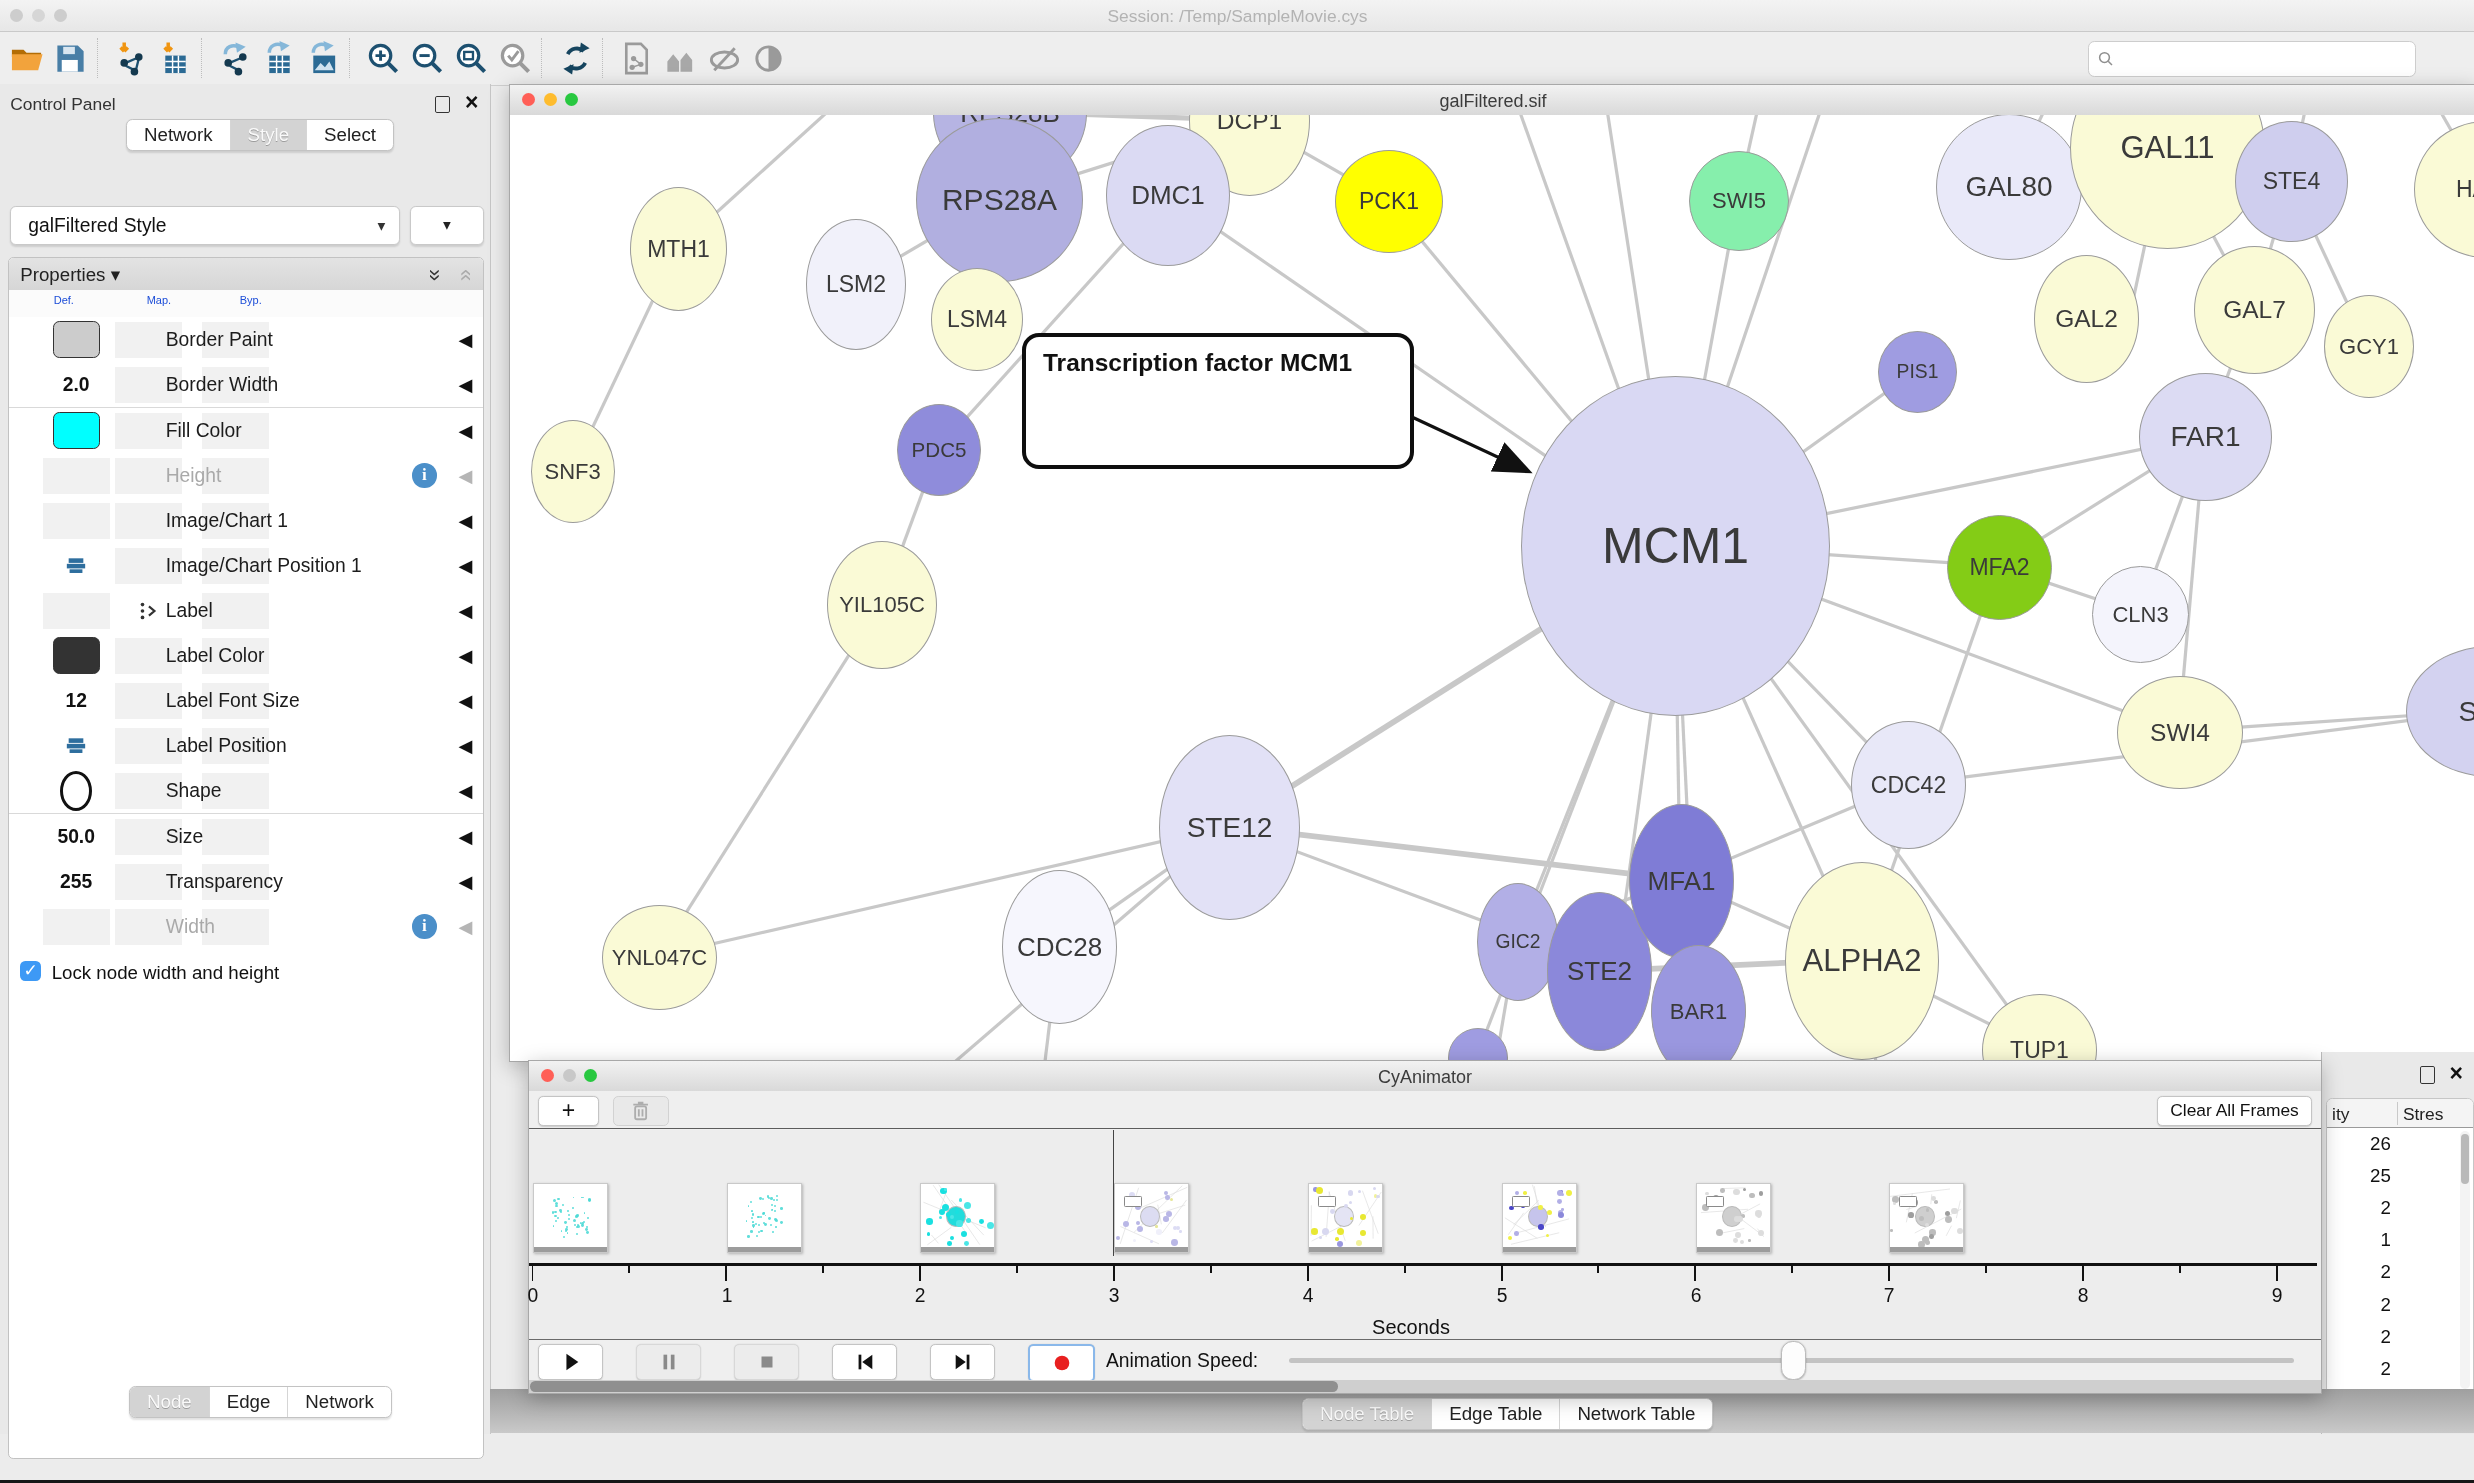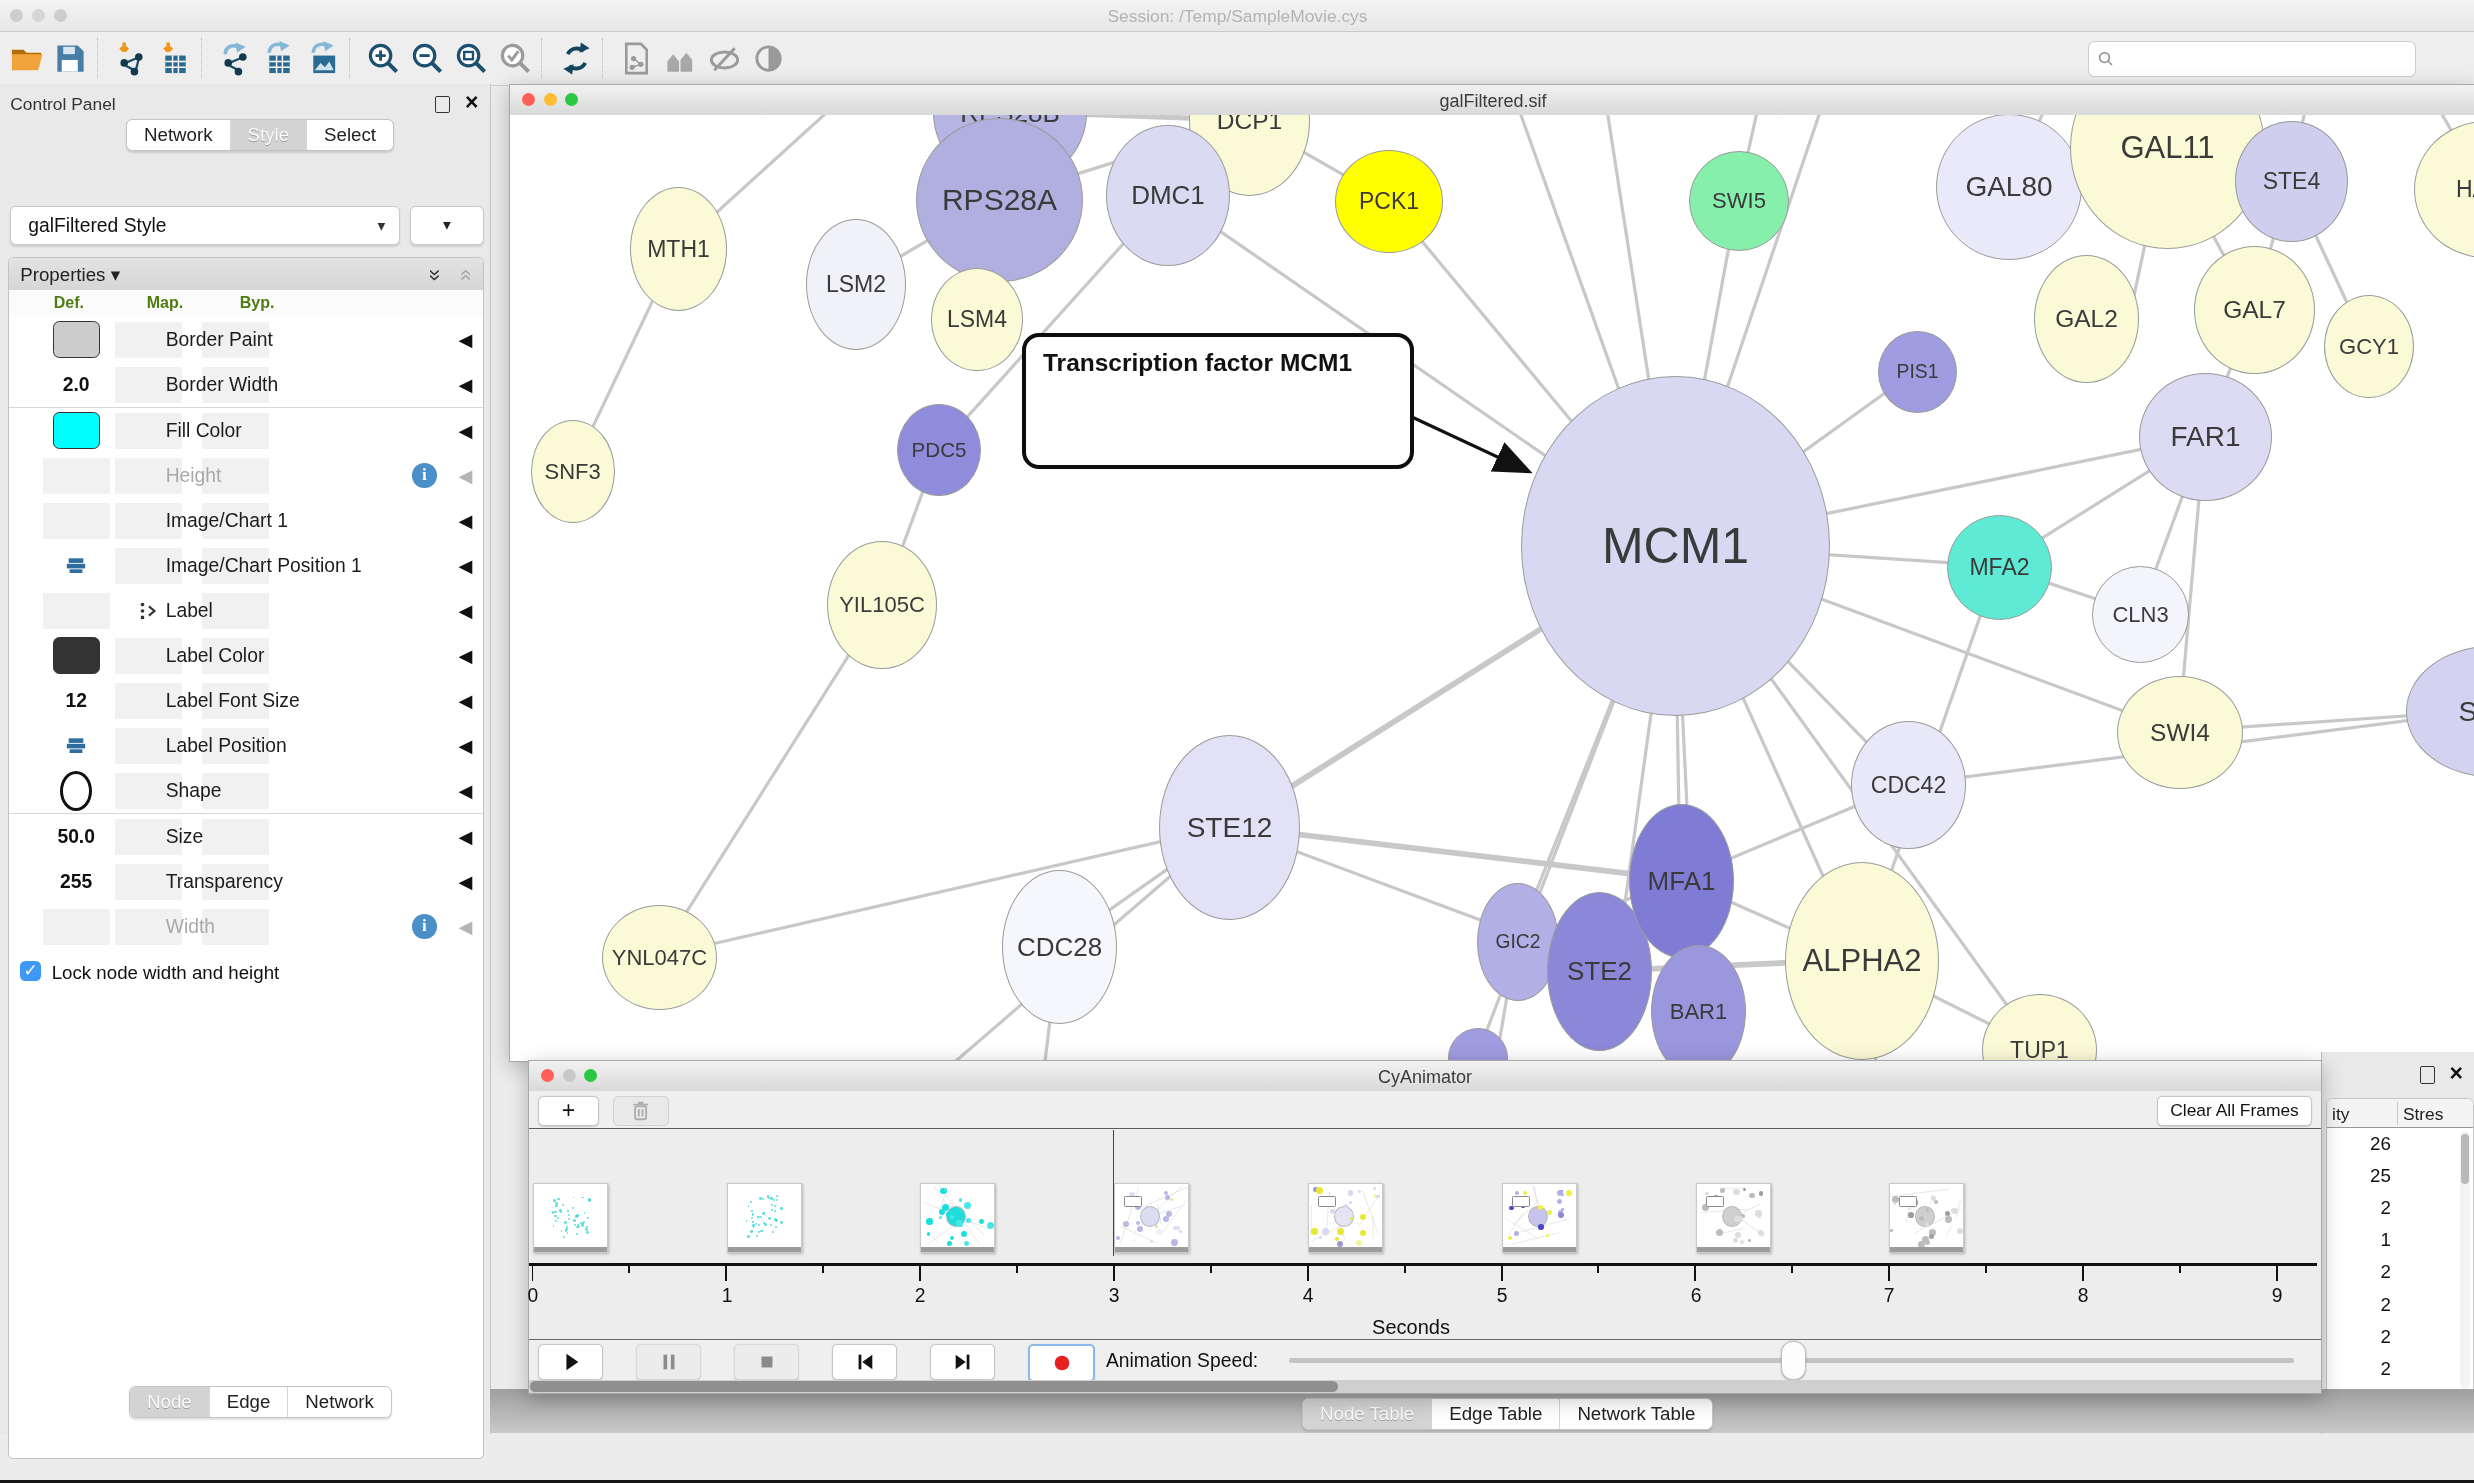--- a/index.html
+++ b/index.html
@@ -27,21 +27,21 @@
   .style-combo{position:absolute;left:10.3px;top:122px;width:388px;height:37px;background:#fff;border:0.6px solid #c9c9c9;border-radius:5.8px;box-shadow:0 1.3px 1.9px rgba(0,0,0,.12);}
   .style-combo .val{position:absolute;left:17px;top:7.7px;font-size:19.3px;color:#111;}
   .style-combo .car{position:absolute;right:14px;top:10.3px;font-size:15.5px;color:#333;}
   .style-menu-btn{position:absolute;left:410px;top:122px;width:72px;height:37px;background:#fff;border:0.6px solid #c9c9c9;border-radius:5.8px;box-shadow:0 1.3px 1.9px rgba(0,0,0,.12);text-align:center;font-size:15.5px;color:#222;line-height:36px;}
   .props{position:absolute;left:7.7px;top:173px;width:474px;height:1200px;background:#fff;border:0.6px solid #c2c2c2;border-radius:5.2px;overflow:hidden;}
   .props-head{position:absolute;left:0;top:0;width:100%;height:32px;background:linear-gradient(#e3e3e3,#d6d6d6);border-bottom:0.6px solid #c2c2c2;}
   .props-head .ph-label{position:absolute;left:11.6px;top:5.8px;font-size:18.7px;color:#222;}
   .props-head .chev{position:absolute;top:3.9px;font-size:22px;color:#333;transform:rotate(90deg);}
   .props-head .chev.up{transform:rotate(-90deg);color:#aaa;}
   .cols{position:absolute;left:0;top:32px;width:100%;height:27px;background:#fbfbfb;border-bottom:1.3px solid #8a8a8a;}
-  .cols span{position:absolute;top:3.9px;font-size:16px;font-weight:bold;color:#4d7c0f;}
+  .cols span{position:absolute;top:3.9px;font-size:11px;font-weight:normal;color:#1d4ed8;}
   .prow{position:absolute;left:0;width:100%;height:45px;border-bottom:0.6px solid #d9d9d9;background:#fff;}
   .pcell{position:absolute;top:4.5px;width:67px;height:36px;background:#f1f1f1;display:flex;align-items:center;justify-content:center;}
   .pcell.white{background:#fff;}
   .plabel{position:absolute;left:157px;top:11.6px;font-size:19.3px;color:#1c1c1c;}
   .plabel.dis{color:#a9a9a9;}
   .parrow{position:absolute;right:10.3px;top:11.6px;font-size:18px;color:#111;}
   .parrow.dis{color:#b5b5b5;}
   .pinfo{position:absolute;right:46px;top:10.3px;width:24.5px;height:24.5px;border-radius:50%;background:#4b8fc9;color:#fff;font-weight:bold;font-size:17px;text-align:center;line-height:24.5px;font-family:"Liberation Serif",serif;}
   .swatch{width:45px;height:35px;border:1.3px solid #333;border-radius:6.4px;}
   .defnum{font-size:19.3px;font-weight:bold;color:#111;}
@@ -556,21 +556,21 @@
           </div>
           <div class="node" style="left:1629px;top:258px;width:131px;height:126px;background:#dcdbf3;font-size:28px;z-index:10;">
             <span>FAR1</span>
           </div>
           <div class="node" style="left:20.6px;top:305px;width:82px;height:101px;background:#fafad6;font-size:22px;z-index:10;">
             <span>SNF3</span>
           </div>
           <div class="node" style="left:387px;top:289px;width:82px;height:90px;background:#8f8cdb;font-size:20.6px;z-index:10;">
             <span>PDC5</span>
           </div>
-          <div class="node" style="left:1437px;top:400px;width:103px;height:103px;background:#5eead4;font-size:23px;z-index:10;">
+          <div class="node" style="left:1437px;top:400px;width:103px;height:103px;background:#84cc16;font-size:23px;z-index:10;">
             <span>MFA2</span>
           </div>
           <div class="node" style="left:1582px;top:451px;width:95px;height:95px;background:#f4f4fc;font-size:22px;z-index:10;">
             <span>CLN3</span>
           </div>
           <div class="node" style="left:317px;top:426px;width:108px;height:126px;background:#fafad6;font-size:22px;z-index:10;">
             <span>YIL105C</span>
           </div>
           <div class="node" style="left:1011px;top:261px;width:307px;height:338px;background:#d9d8f3;font-size:50px;z-index:10;">
             <span>MCM1</span>

